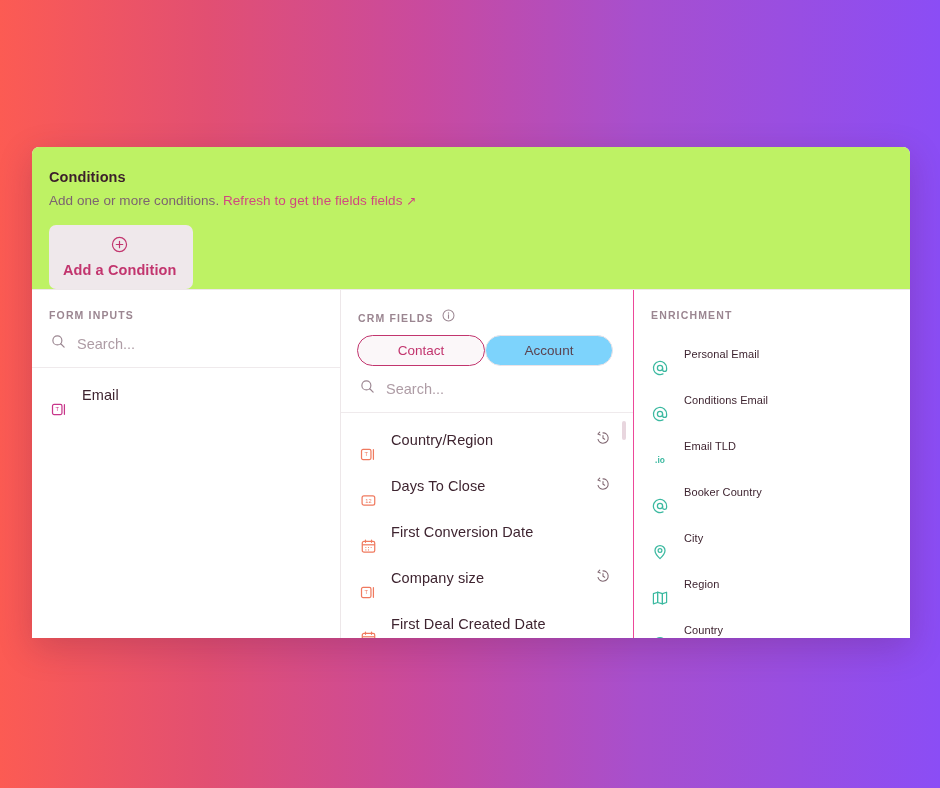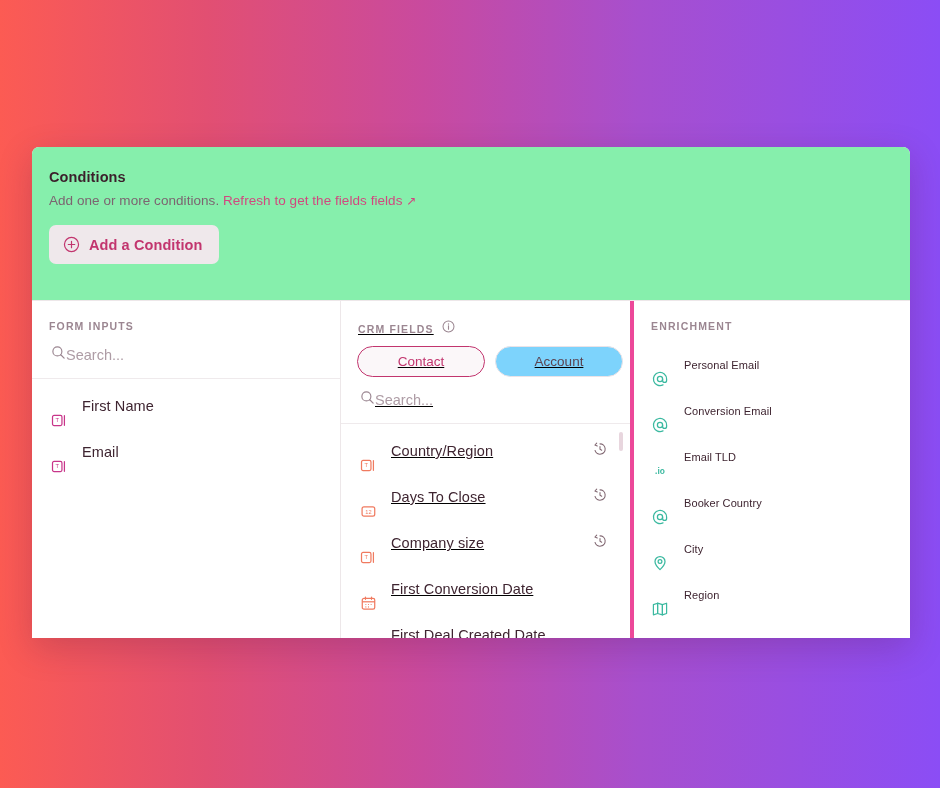--- a/index.html
+++ b/index.html
@@ -19,22 +19,22 @@
     left: 32px; top: 147px;
     width: 878px; height: 491px;
     background: #ffffff;
     border-radius: 7px 7px 0 0;
     overflow: hidden;
     box-shadow: 0 10px 34px rgba(80, 20, 60, 0.22);
   }
 
   
   .card-head {
-    background: #86efac;
-    padding: 22px 0 36px 17px;
+    background: #bef264;
+    padding: 22px 0 0 17px;
     border-bottom: 1px solid #EDE7E9;
   }
   .head-title {
     font-size: 14.5px;
     font-weight: bold;
     color: #3B1F2B;
     letter-spacing: .1px;
   }
   .head-sub {
     margin-top: 8px;
@@ -52,20 +52,21 @@
     margin-top: 17px;
     display: inline-flex;
     align-items: center;
     gap: 9px;
     background: #EFE8EB;
     border: none;
     border-radius: 7px;
     padding: 11px 17px 11px 14px;
     cursor: pointer;
     font-family: inherit;
+    flex-direction: column;
   }
   .add-btn .label {
     font-size: 14.5px;
     font-weight: bold;
     color: #C2356E;
     letter-spacing: .1px;
   }
   .plus-circle {
     width: 17px; height: 17px;
     display: block;
@@ -76,57 +77,57 @@
   .cols {
     display: flex;
     height: 382px;
   }
   .col {
     height: 100%;
     position: relative;
     background: #fff;
   }
   .col-forms   { width: 309px; border-right: 1px solid #EDE7E9; }
-  .col-crm     { width: 293px; border-right: 4px solid #ec4899; text-decoration: underline; }
+  .col-crm     { width: 293px; border-right: 1px solid #ec4899; }
   .col-enrich  { flex: 1; }
 
   .col-head {
     padding: 19px 0 0 17px;
     font-size: 10.5px;
     font-weight: bold;
     letter-spacing: 1.15px;
     color: #9B8691;
     display: flex;
     align-items: flex-end;
     gap: 8px;
   }
   .info-icon { display: block; }
 
   
   .searchrow {
     display: flex;
     align-items: center;
+    gap: 11px;
     padding: 13px 0 14px 19px;
     border-bottom: 1px solid #EFEAEC;
   }
   .searchrow input {
     border: none;
     outline: none;
     font-family: inherit;
     font-size: 14.5px;
     color: #4A2F3C;
     background: transparent;
     width: 80%;
   }
   .searchrow input::placeholder { color: #AE9CA5; }
 
   
   .pills {
     display: flex;
-    gap: 10px;
     padding: 11px 0 0 16px;
   }
   .pill {
     width: 128px;
     text-align: center;
     padding: 7px 0;
     border-radius: 20px;
     font-size: 13.5px;
     font-family: inherit;
     cursor: pointer;
@@ -223,30 +224,20 @@
       </div>
       <div class="list">
         <div class="list-item">
           <span class="li-icon">
             <svg width="17" height="17" viewBox="0 0 18 18" fill="none">
               <rect x="1.6" y="3.6" width="10" height="10.8" rx="1.6" stroke="#C8358A" stroke-width="1.3"></rect>
               <text x="6.6" y="11" font-size="6" fill="#C8358A" text-anchor="middle" font-family="Liberation Sans">T</text>
               <path d="M14.2 3.9v10.2" stroke="#C8358A" stroke-width="1.3" stroke-linecap="round"></path>
             </svg>
           </span>
-          <span class="txt">First Name</span>
-        </div>
-        <div class="list-item">
-          <span class="li-icon">
-            <svg width="17" height="17" viewBox="0 0 18 18" fill="none">
-              <rect x="1.6" y="3.6" width="10" height="10.8" rx="1.6" stroke="#C8358A" stroke-width="1.3"></rect>
-              <text x="6.6" y="11" font-size="6" fill="#C8358A" text-anchor="middle" font-family="Liberation Sans">T</text>
-              <path d="M14.2 3.9v10.2" stroke="#C8358A" stroke-width="1.3" stroke-linecap="round"></path>
-            </svg>
-          </span>
           <span class="txt">Email</span>
         </div>
       </div>
     </div>
 
     <div class="col col-crm">
       <div class="col-head">
         <span>CRM FIELDS</span>
         <span class="info-icon">
           <svg width="13" height="13" viewBox="0 0 14 14" fill="none">
@@ -305,20 +296,36 @@
                 <path d="M9 3.2a5.8 5.8 0 1 1-5.55 7.5" stroke="#6B4D59" stroke-width="1.2" stroke-linecap="round"></path>
                 <path d="M5.3 2.3L3.3 4.5l2.6 1.2" stroke="#6B4D59" stroke-width="1.2" stroke-linecap="round" stroke-linejoin="round"></path>
                 <path d="M9 6.2v3l1.9 1.2" stroke="#6B4D59" stroke-width="1.2" stroke-linecap="round"></path>
               </svg>
             </span>
           </div>
 
           <div class="list-item">
             <span class="li-icon">
               <svg width="17" height="17" viewBox="0 0 18 18" fill="none">
+                <rect x="2.4" y="3.6" width="13.2" height="11.4" rx="1.8" stroke="#F07A5F" stroke-width="1.3"></rect>
+                <path d="M2.4 7.2h13.2" stroke="#F07A5F" stroke-width="1.3"></path>
+                <path d="M5.8 2.2v2.4M12.2 2.2v2.4" stroke="#F07A5F" stroke-width="1.3" stroke-linecap="round"></path>
+                <circle cx="6.2" cy="10.1" r=".62" fill="#F07A5F"></circle>
+                <circle cx="9" cy="10.1" r=".62" fill="#F07A5F"></circle>
+                <circle cx="11.8" cy="10.1" r=".62" fill="#F07A5F"></circle>
+                <circle cx="6.2" cy="12.6" r=".62" fill="#F07A5F"></circle>
+                <circle cx="9" cy="12.6" r=".62" fill="#F07A5F"></circle>
+              </svg>
+            </span>
+            <span class="txt">First Conversion Date</span>
+          </div>
+
+          <div class="list-item">
+            <span class="li-icon">
+              <svg width="17" height="17" viewBox="0 0 18 18" fill="none">
                 <rect x="1.6" y="3.6" width="10" height="10.8" rx="1.6" stroke="#F07A5F" stroke-width="1.3"></rect>
                 <text x="6.6" y="11" font-size="6" fill="#F07A5F" text-anchor="middle" font-family="Liberation Sans">T</text>
                 <path d="M14.2 3.9v10.2" stroke="#F07A5F" stroke-width="1.3" stroke-linecap="round"></path>
               </svg>
             </span>
             <span class="txt">Company size</span>
             <span class="li-spacer hist-icon">
               <svg width="16" height="16" viewBox="0 0 18 18" fill="none">
                 <path d="M9 3.2a5.8 5.8 0 1 1-5.55 7.5" stroke="#6B4D59" stroke-width="1.2" stroke-linecap="round"></path>
                 <path d="M5.3 2.3L3.3 4.5l2.6 1.2" stroke="#6B4D59" stroke-width="1.2" stroke-linecap="round" stroke-linejoin="round"></path>
@@ -333,36 +340,20 @@
                 <rect x="2.4" y="3.6" width="13.2" height="11.4" rx="1.8" stroke="#F07A5F" stroke-width="1.3"></rect>
                 <path d="M2.4 7.2h13.2" stroke="#F07A5F" stroke-width="1.3"></path>
                 <path d="M5.8 2.2v2.4M12.2 2.2v2.4" stroke="#F07A5F" stroke-width="1.3" stroke-linecap="round"></path>
                 <circle cx="6.2" cy="10.1" r=".62" fill="#F07A5F"></circle>
                 <circle cx="9" cy="10.1" r=".62" fill="#F07A5F"></circle>
                 <circle cx="11.8" cy="10.1" r=".62" fill="#F07A5F"></circle>
                 <circle cx="6.2" cy="12.6" r=".62" fill="#F07A5F"></circle>
                 <circle cx="9" cy="12.6" r=".62" fill="#F07A5F"></circle>
               </svg>
             </span>
-            <span class="txt">First Conversion Date</span>
-          </div>
-
-          <div class="list-item">
-            <span class="li-icon">
-              <svg width="17" height="17" viewBox="0 0 18 18" fill="none">
-                <rect x="2.4" y="3.6" width="13.2" height="11.4" rx="1.8" stroke="#F07A5F" stroke-width="1.3"></rect>
-                <path d="M2.4 7.2h13.2" stroke="#F07A5F" stroke-width="1.3"></path>
-                <path d="M5.8 2.2v2.4M12.2 2.2v2.4" stroke="#F07A5F" stroke-width="1.3" stroke-linecap="round"></path>
-                <circle cx="6.2" cy="10.1" r=".62" fill="#F07A5F"></circle>
-                <circle cx="9" cy="10.1" r=".62" fill="#F07A5F"></circle>
-                <circle cx="11.8" cy="10.1" r=".62" fill="#F07A5F"></circle>
-                <circle cx="6.2" cy="12.6" r=".62" fill="#F07A5F"></circle>
-                <circle cx="9" cy="12.6" r=".62" fill="#F07A5F"></circle>
-              </svg>
-            </span>
             <span class="txt">First Deal Created Date</span>
           </div>
 
         </div>
       </div>
     </div>
 
     <div class="col col-enrich">
       <div class="col-head">
         <span>ENRICHMENT</span>
@@ -380,21 +371,21 @@
             <span class="txt">Personal Email</span>
           </div>
 
           <div class="list-item">
             <span class="li-icon">
               <svg width="18" height="18" viewBox="0 0 18 18" fill="none">
                 <circle cx="9" cy="9" r="2.6" stroke="#3BB9A0" stroke-width="1.25"></circle>
                 <path d="M11.6 9v1.4a2 2 0 0 0 4 0V9A6.6 6.6 0 1 0 12 14.9" stroke="#3BB9A0" stroke-width="1.25" stroke-linecap="round"></path>
               </svg>
             </span>
-            <span class="txt">Conversion Email</span>
+            <span class="txt">Conditions Email</span>
           </div>
 
           <div class="list-item">
             <span class="li-icon">
               <svg width="18" height="18" viewBox="0 0 18 18" fill="none">
                 <text x="9" y="12.4" font-size="8.4" fill="#3BB9A0" text-anchor="middle" font-family="Liberation Sans" font-weight="bold">.io</text>
               </svg>
             </span>
             <span class="txt">Email TLD</span>
           </div>
@@ -423,19 +414,28 @@
             <span class="li-icon">
               <svg width="18" height="18" viewBox="0 0 18 18" fill="none">
                 <path d="M2.4 4.6L6.6 3.2v10.3L2.4 14.9V4.6z" stroke="#3BB9A0" stroke-width="1.2" stroke-linejoin="round"></path>
                 <path d="M6.6 3.2l4.8 1.4v10.3L6.6 13.5V3.2z" stroke="#3BB9A0" stroke-width="1.2" stroke-linejoin="round"></path>
                 <path d="M11.4 4.6l4.2-1.4v10.3l-4.2 1.4V4.6z" stroke="#3BB9A0" stroke-width="1.2" stroke-linejoin="round"></path>
               </svg>
             </span>
             <span class="txt">Region</span>
           </div>
 
+          <div class="list-item">
+            <span class="li-icon">
+              <svg width="18" height="18" viewBox="0 0 18 18" fill="none">
+                <circle cx="9" cy="9" r="6.3" stroke="#3BB9A0" stroke-width="1.25"></circle>
+                <path d="M3.4 10.6c1.5-.2 2.3-1.6 3.4-1.6 1.3 0 1.5 1.7 2.9 1.7 1.3 0 1.6-2.2 3-2.2.9 0 1.4.6 1.9.9" stroke="#3BB9A0" stroke-width="1.2" stroke-linecap="round" stroke-linejoin="round"></path>
+              </svg>
+            </span>
+            <span class="txt">Country</span>
+          </div>
 
         </div>
       </div>
     </div>
 
   </div>
 </div>
 
 </body></html>

